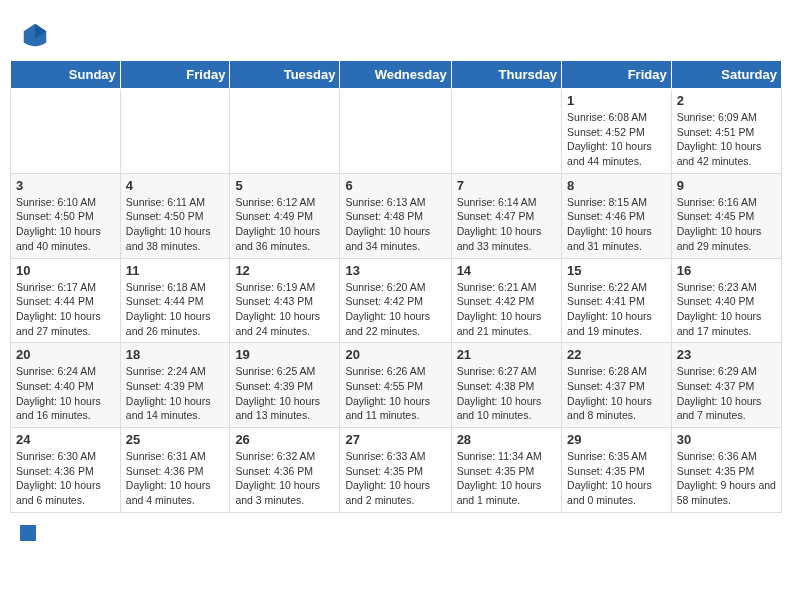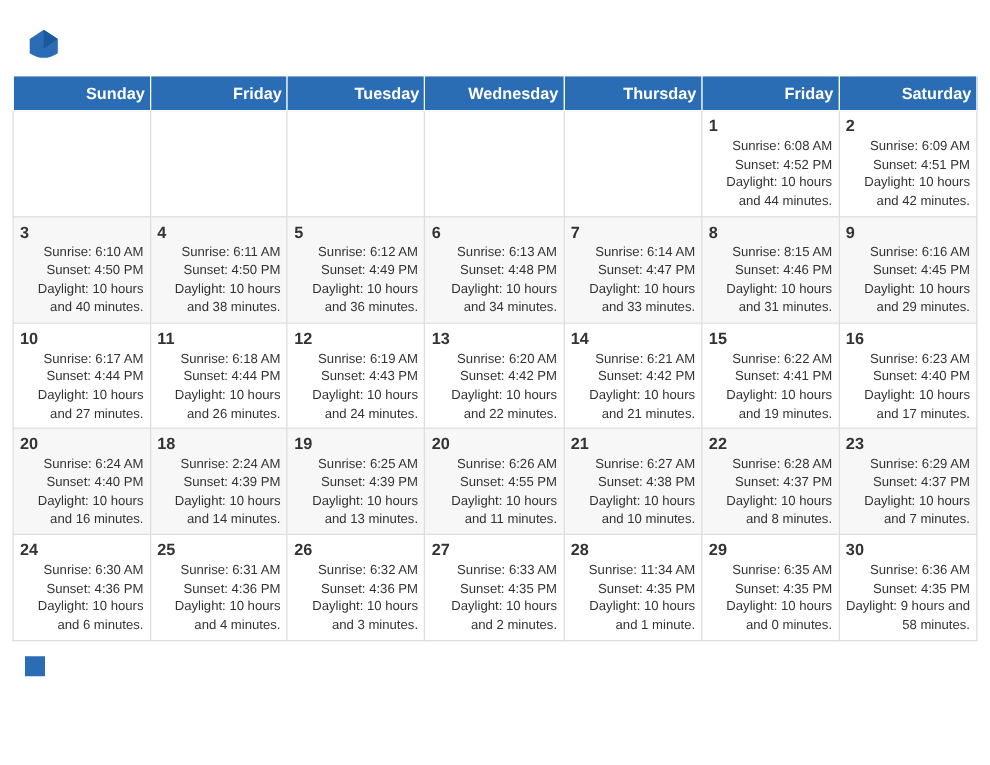--- a/index.html
+++ b/index.html
@@ -82,21 +82,20 @@
     .day-num {
       font-size: 13px;
       font-weight: bold;
       display: block;
       margin-bottom: 2px;
     }
     .day-info {
       font-size: 10.5px;
       line-height: 1.4;
       color: #333;
-      text-align: right;
     }
     .empty-cell {
       background: #fff !important;
     }
     .legend {
       display: flex;
       align-items: center;
       gap: 8px;
       margin-top: 8px;
       padding: 4px 10px;

